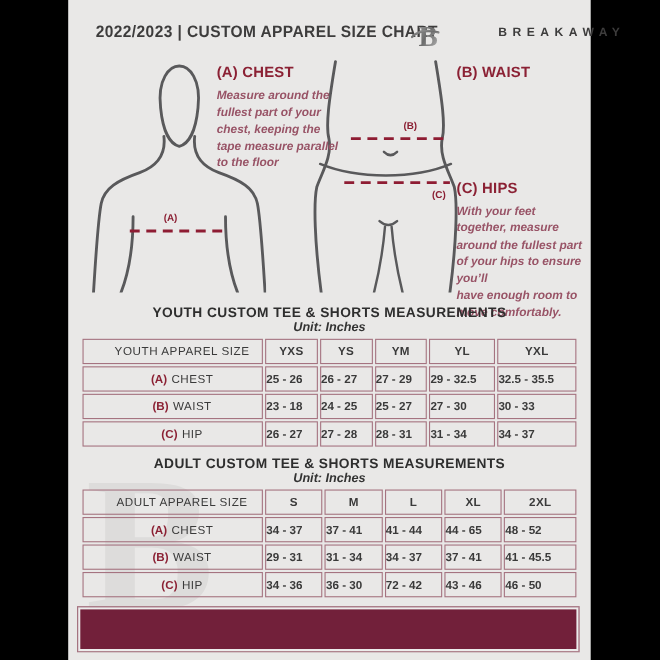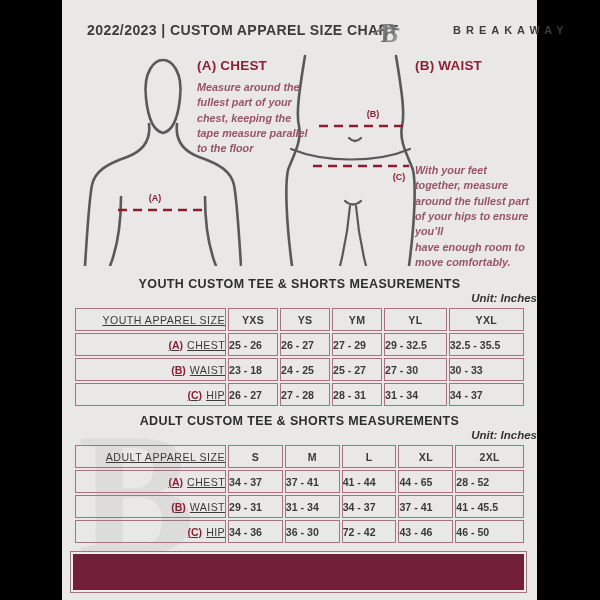--- a/index.html
+++ b/index.html
@@ -36,34 +36,34 @@
   .guide-p{
     font-size:10.8px;font-style:italic;font-weight:700;color:#985366;
     line-height:1.42;margin:0;white-space:pre-line;
   }
   
   .sec-title{
     position:absolute;width:100%;text-align:center;
     font-size:12.5px;font-weight:800;color:#2e2e2e;letter-spacing:.4px;
   }
   .sec-unit{
-    position:absolute;width:100%;text-align:right;
+    position:absolute;width:100%;text-align:center;
     font-size:11.5px;font-style:italic;font-weight:600;color:#333;
   }
   table.size-table{
     position:absolute;left:11px;width:453px;
     border-collapse:separate;border-spacing:2px;z-index:2;
   }
   table.size-table th, table.size-table td{
     border:1px solid #a57380;height:21px;padding:0;
     font-size:10.6px;color:#3a3a3a;vertical-align:middle;
   }
   table.size-table th{font-weight:700;letter-spacing:.3px;}
   table.size-table th.lbl{font-weight:400;letter-spacing:.5px;}
-  table.size-table .lbl{width:145px;text-align:right;padding-left:4px;text-decoration:underline;}
+  table.size-table .lbl{width:145px;text-align:center;padding-left:17px;}
   table.size-table td{font-weight:600;}
   .pfx{color:#8b2134;font-weight:800;margin-right:4px;}
   .rowlbl{font-weight:500;letter-spacing:.4px;margin-top:20px;}
   
   .watermark{
     position:absolute;left:16px;top:408px;z-index:1;
     font-family:"Liberation Serif",serif;font-weight:bold;
     font-size:175px;line-height:1;color:#dddcdb;pointer-events:none;
   }
   .footer-bar{
@@ -137,20 +137,21 @@
 chest, keeping the
 tape measure parallel
 to the floor</p>
   </div>
 
   <div class="guide-block" style="left:353px;top:58px;">
     <div class="guide-h">(B) WAIST</div>
   </div>
 
   <div class="guide-block" style="left:353px;top:163px;">
+    <div class="guide-h">(C) HIPS</div>
     <p class="guide-p">With your feet
 together, measure
 around the fullest part
 of your hips to ensure
 you’ll
 have enough room to
 move comfortably.</p>
   </div>
 
   <div class="sec-title" style="top:277px;">YOUTH CUSTOM TEE &amp; SHORTS MEASUREMENTS</div>
@@ -211,21 +212,21 @@
         <th>2XL</th>
       </tr>
     </thead>
     <tbody>
       <tr>
         <td class="lbl"><span class="pfx">(A)</span><span class="rowlbl">CHEST</span></td>
         <td>34 - 37</td>
         <td>37 - 41</td>
         <td>41 - 44</td>
         <td>44 - 65</td>
-        <td>28 - 52</td>
+        <td>48 - 52</td>
       </tr>
       <tr>
         <td class="lbl"><span class="pfx">(B)</span><span class="rowlbl">WAIST</span></td>
         <td>29 - 31</td>
         <td>31 - 34</td>
         <td>34 - 37</td>
         <td>37 - 41</td>
         <td>41 - 45.5</td>
       </tr>
       <tr>

